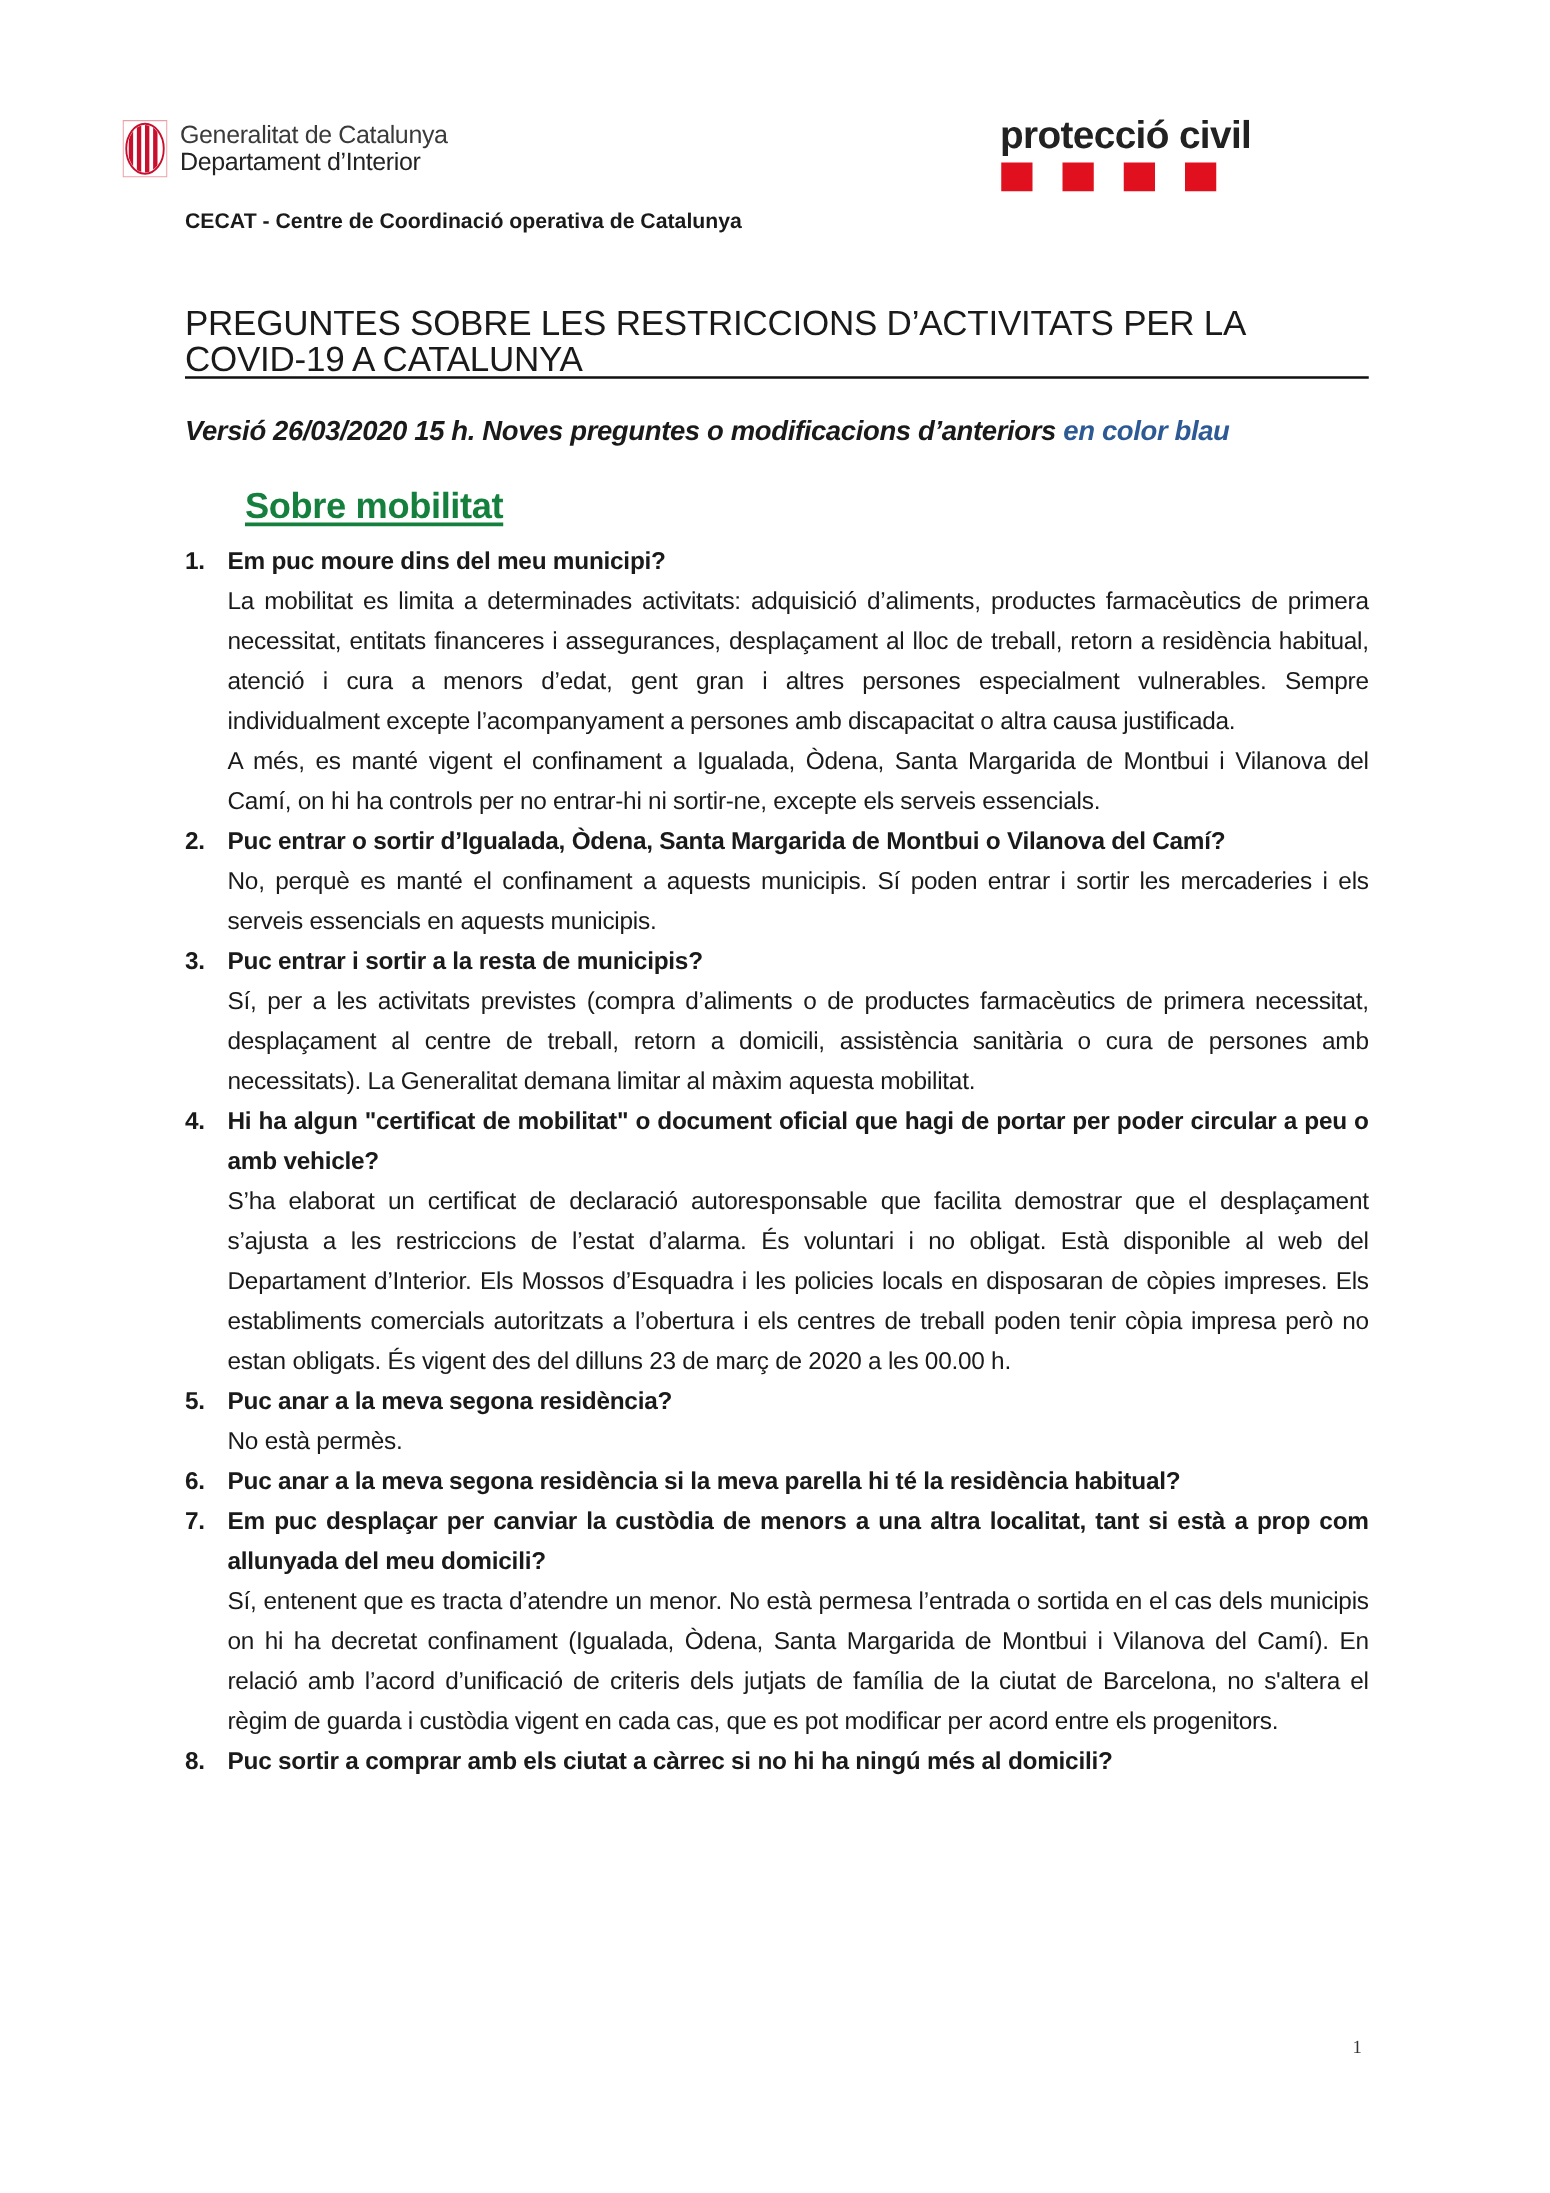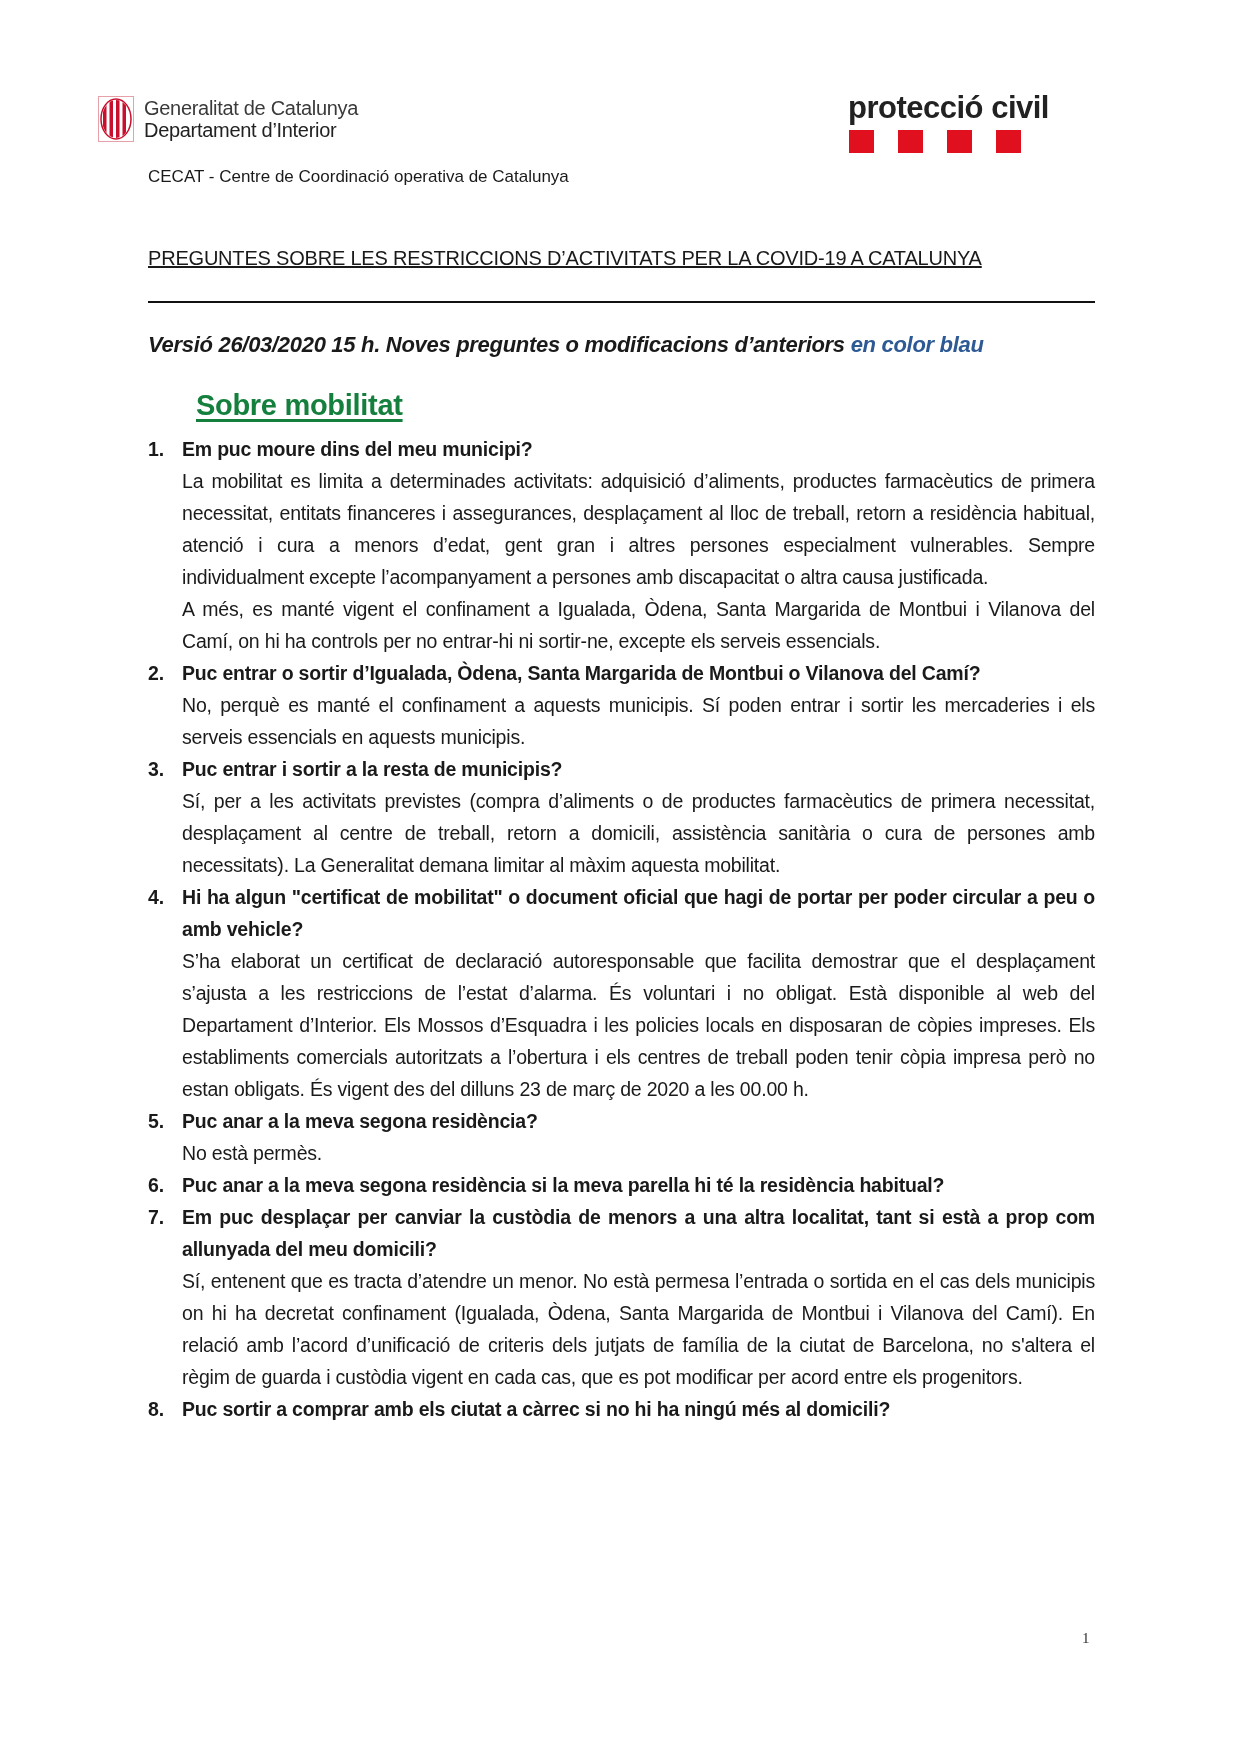--- a/index.html
+++ b/index.html
@@ -7,28 +7,28 @@
   .sans { font-family: "Liberation Sans", sans-serif; }
   .body-font { font-family: "Liberation Sans Narrow", "Liberation Sans", sans-serif; }
 
   
   .gen-logo { position: absolute; left: 98px; top: 96px; display: flex; align-items: center; }
   .gen-shield { width: 36px; height: 46px; margin-right: 10px; }
   .gen-text { line-height: 22px; }
   .gen-line1 { font-size: 20px; color: #3a3a3a; letter-spacing: -0.3px; }
   .gen-line2 { font-size: 20px; font-weight: normal; color: #222; letter-spacing: -0.3px; }
 
-  .pc-logo { position: absolute; left: 848px; top: 92px; }
+  .pc-logo { position: absolute; left: 800px; top: 92px; }
   .pc-text { font-size: 31px; font-weight: bold; color: #222; letter-spacing: -0.5px; line-height: 32px; }
   .pc-squares { display: flex; gap: 24px; margin-top: 6px; margin-left: 1px; }
   .pc-sq { width: 25px; height: 23px; background: #e0101f; }
 
-  .cecat { position: absolute; left: 148px; top: 167px; font-size: 17px; font-weight: normal; color: #1a1a1a; }
+  .cecat { position: absolute; left: 148px; top: 167px; font-size: 17px; font-weight: bold; color: #1a1a1a; }
 
-  .title { position: absolute; left: 148px; top: 244px; width: 947px; font-size: 20px; line-height: 29px; color: #1a1a1a; letter-spacing: -0.2px; text-decoration: underline; }
+  .title { position: absolute; left: 148px; top: 244px; width: 947px; font-size: 28px; line-height: 29px; color: #1a1a1a; letter-spacing: -0.2px; }
   .title-rule { position: absolute; left: 148px; top: 301px; width: 947px; height: 2px; background: #111; }
 
   .version { position: absolute; left: 148px; top: 332px; font-size: 22px; font-style: italic; font-weight: bold; color: #1a1a1a; letter-spacing: -0.3px; text-align: right; }
   .version .blue { color: #2d5a94; }
 
   .section { position: absolute; left: 148px; top: 389px; font-size: 29px; font-weight: bold; color: #15803d; text-decoration: underline; text-decoration-thickness: 3px; text-underline-offset: 4px; letter-spacing: -0.3px; margin-left: 48px; }
 
   .faq { position: absolute; left: 148px; top: 433px; width: 947px; font-size: 19.5px; line-height: 32px; letter-spacing: -0.2px; }
   .q { display: flex; }
   .q-num { width: 34px; font-weight: bold; flex: none; }

